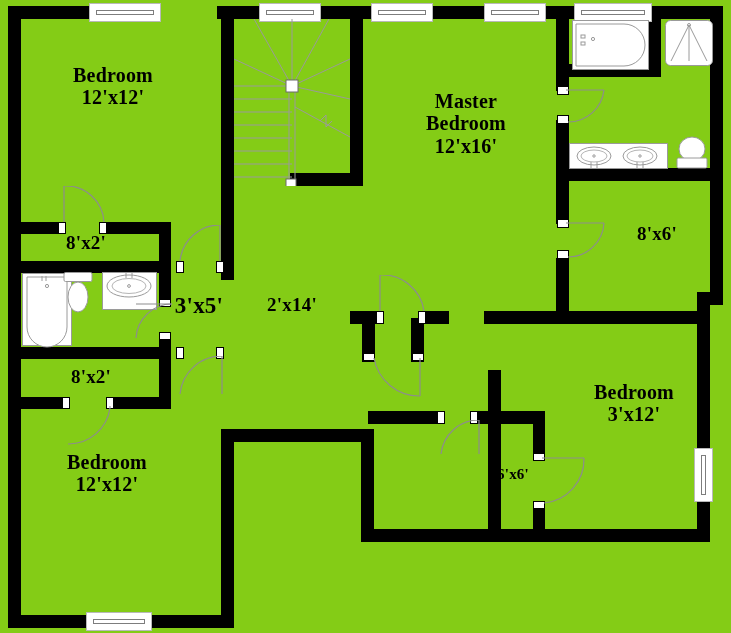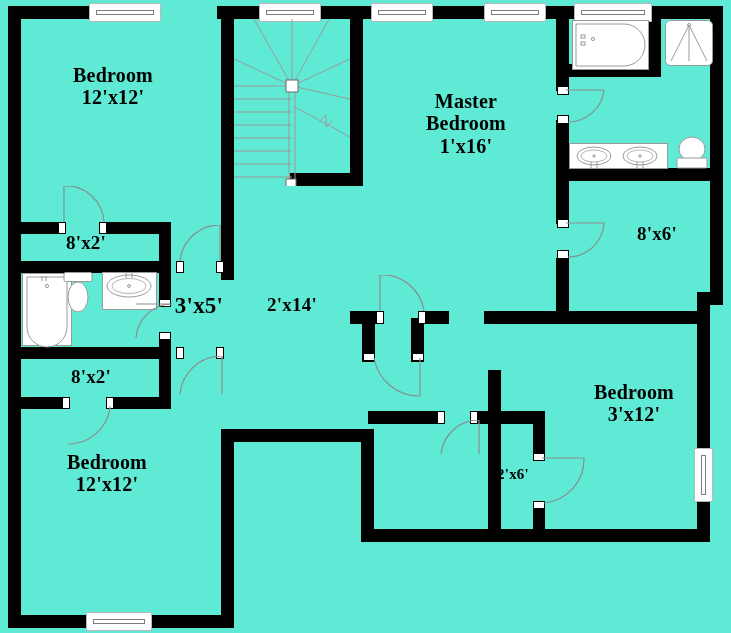--- a/index.html
+++ b/index.html
@@ -1,21 +1,21 @@
 <!DOCTYPE html>
 <html><head>
 <meta charset="utf-8">
 <title>Floor Plan</title>
 <style>
   html,body{margin:0;padding:0;background:#ffffff;}
   body{font-family:"Liberation Serif", serif;}
   #plan{
     position:relative;
     width:731px;height:633px;
-    background:#5eead4;
+    background:#84cc16;
     overflow:hidden;
   }
   .wall{position:absolute;background:#000000;}
   .label{
     position:absolute;
     color:#000000;
     font-family:"Liberation Serif", serif;
     font-weight:bold;
     text-align:center;
     line-height:1.12;
@@ -355,21 +355,21 @@
   </div>
 
   <div class="label" style="left:107px;top:473px;transform:translate(-50%,-50%);font-size:20px;">
     <span class="l1">Bedroom</span>
     <span class="l2">12'x12'</span>
   </div>
 
   <div class="label" style="left:466px;top:124px;transform:translate(-50%,-50%);font-size:20px;">
     <span class="l1">Master</span>
     <span class="l1">Bedroom</span>
-    <span class="l2">1'x16'</span>
+    <span class="l2">12'x16'</span>
   </div>
 
   <div class="label" style="left:634px;top:403px;transform:translate(-50%,-50%);font-size:20px;">
     <span class="l1">Bedroom</span>
     <span class="l2">3'x12'</span>
   </div>
 
 
   <div class="label" style="left:86px;top:243px;transform:translate(-50%,-50%);font-size:19px;">
     <span class="l2">8'x2'</span>
@@ -385,16 +385,16 @@
 
   <div class="label" style="left:292px;top:305px;transform:translate(-50%,-50%);font-size:19px;">
     <span class="l2">2'x14'</span>
   </div>
 
   <div class="label" style="left:657px;top:234px;transform:translate(-50%,-50%);font-size:19px;">
     <span class="l2">8'x6'</span>
   </div>
 
   <div class="label" style="left:513px;top:474px;transform:translate(-50%,-50%);font-size:15px;">
-    <span class="l2">2'x6'</span>
+    <span class="l2">6'x6'</span>
   </div>
 
 </div>
 
 </body></html>

